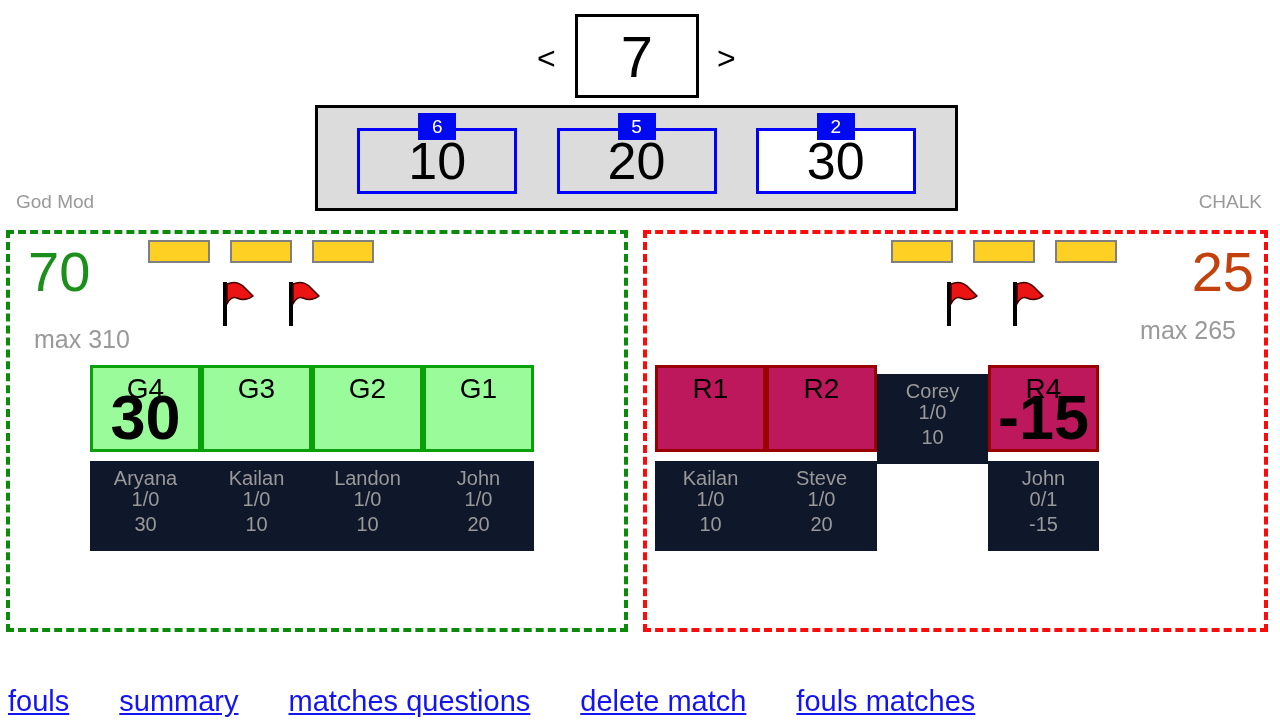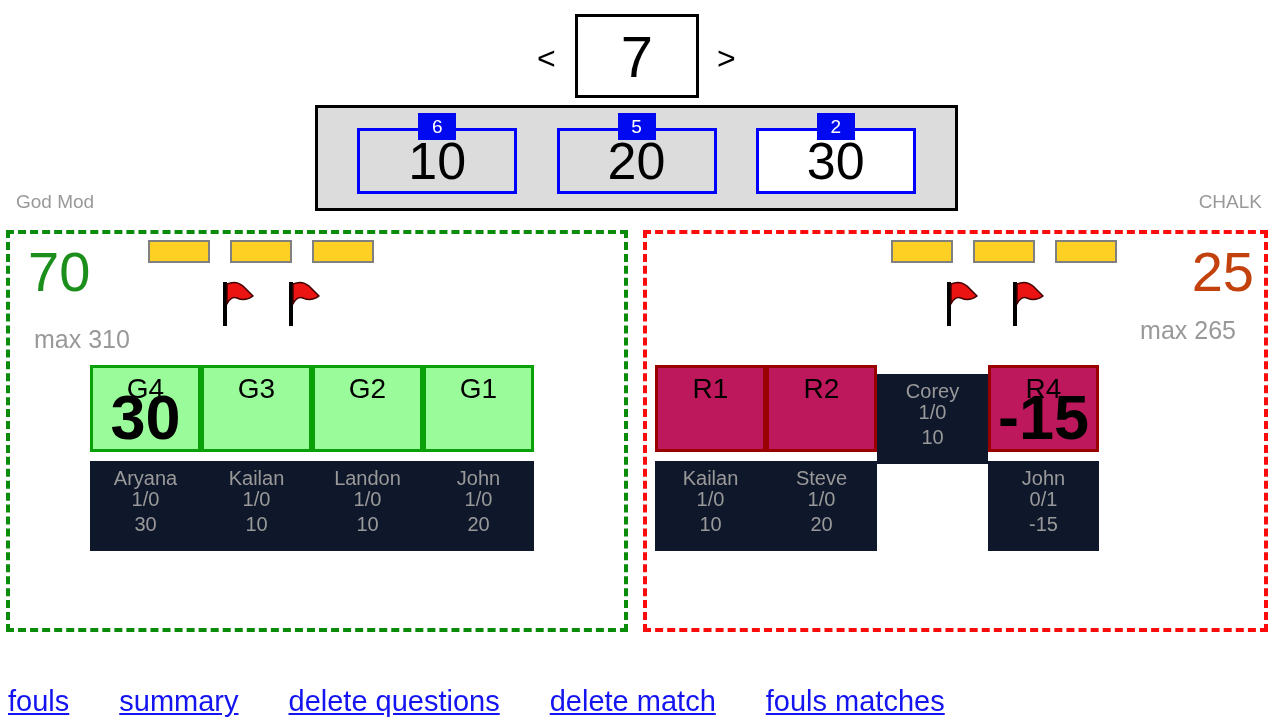--- a/index.html
+++ b/index.html
@@ -234,16 +234,16 @@
         <div>0/1</div>
         <div class="stat-points">-15</div>
       </div>
     </div>
   </div>
 </div>
 
 <div class="links">
   <a>fouls</a>
   <a>summary</a>
-  <a>delete questions</a>
+  <a>matches questions</a>
   <a>delete match</a>
   <a>fouls matches</a>
 </div>
 
 </body></html>

